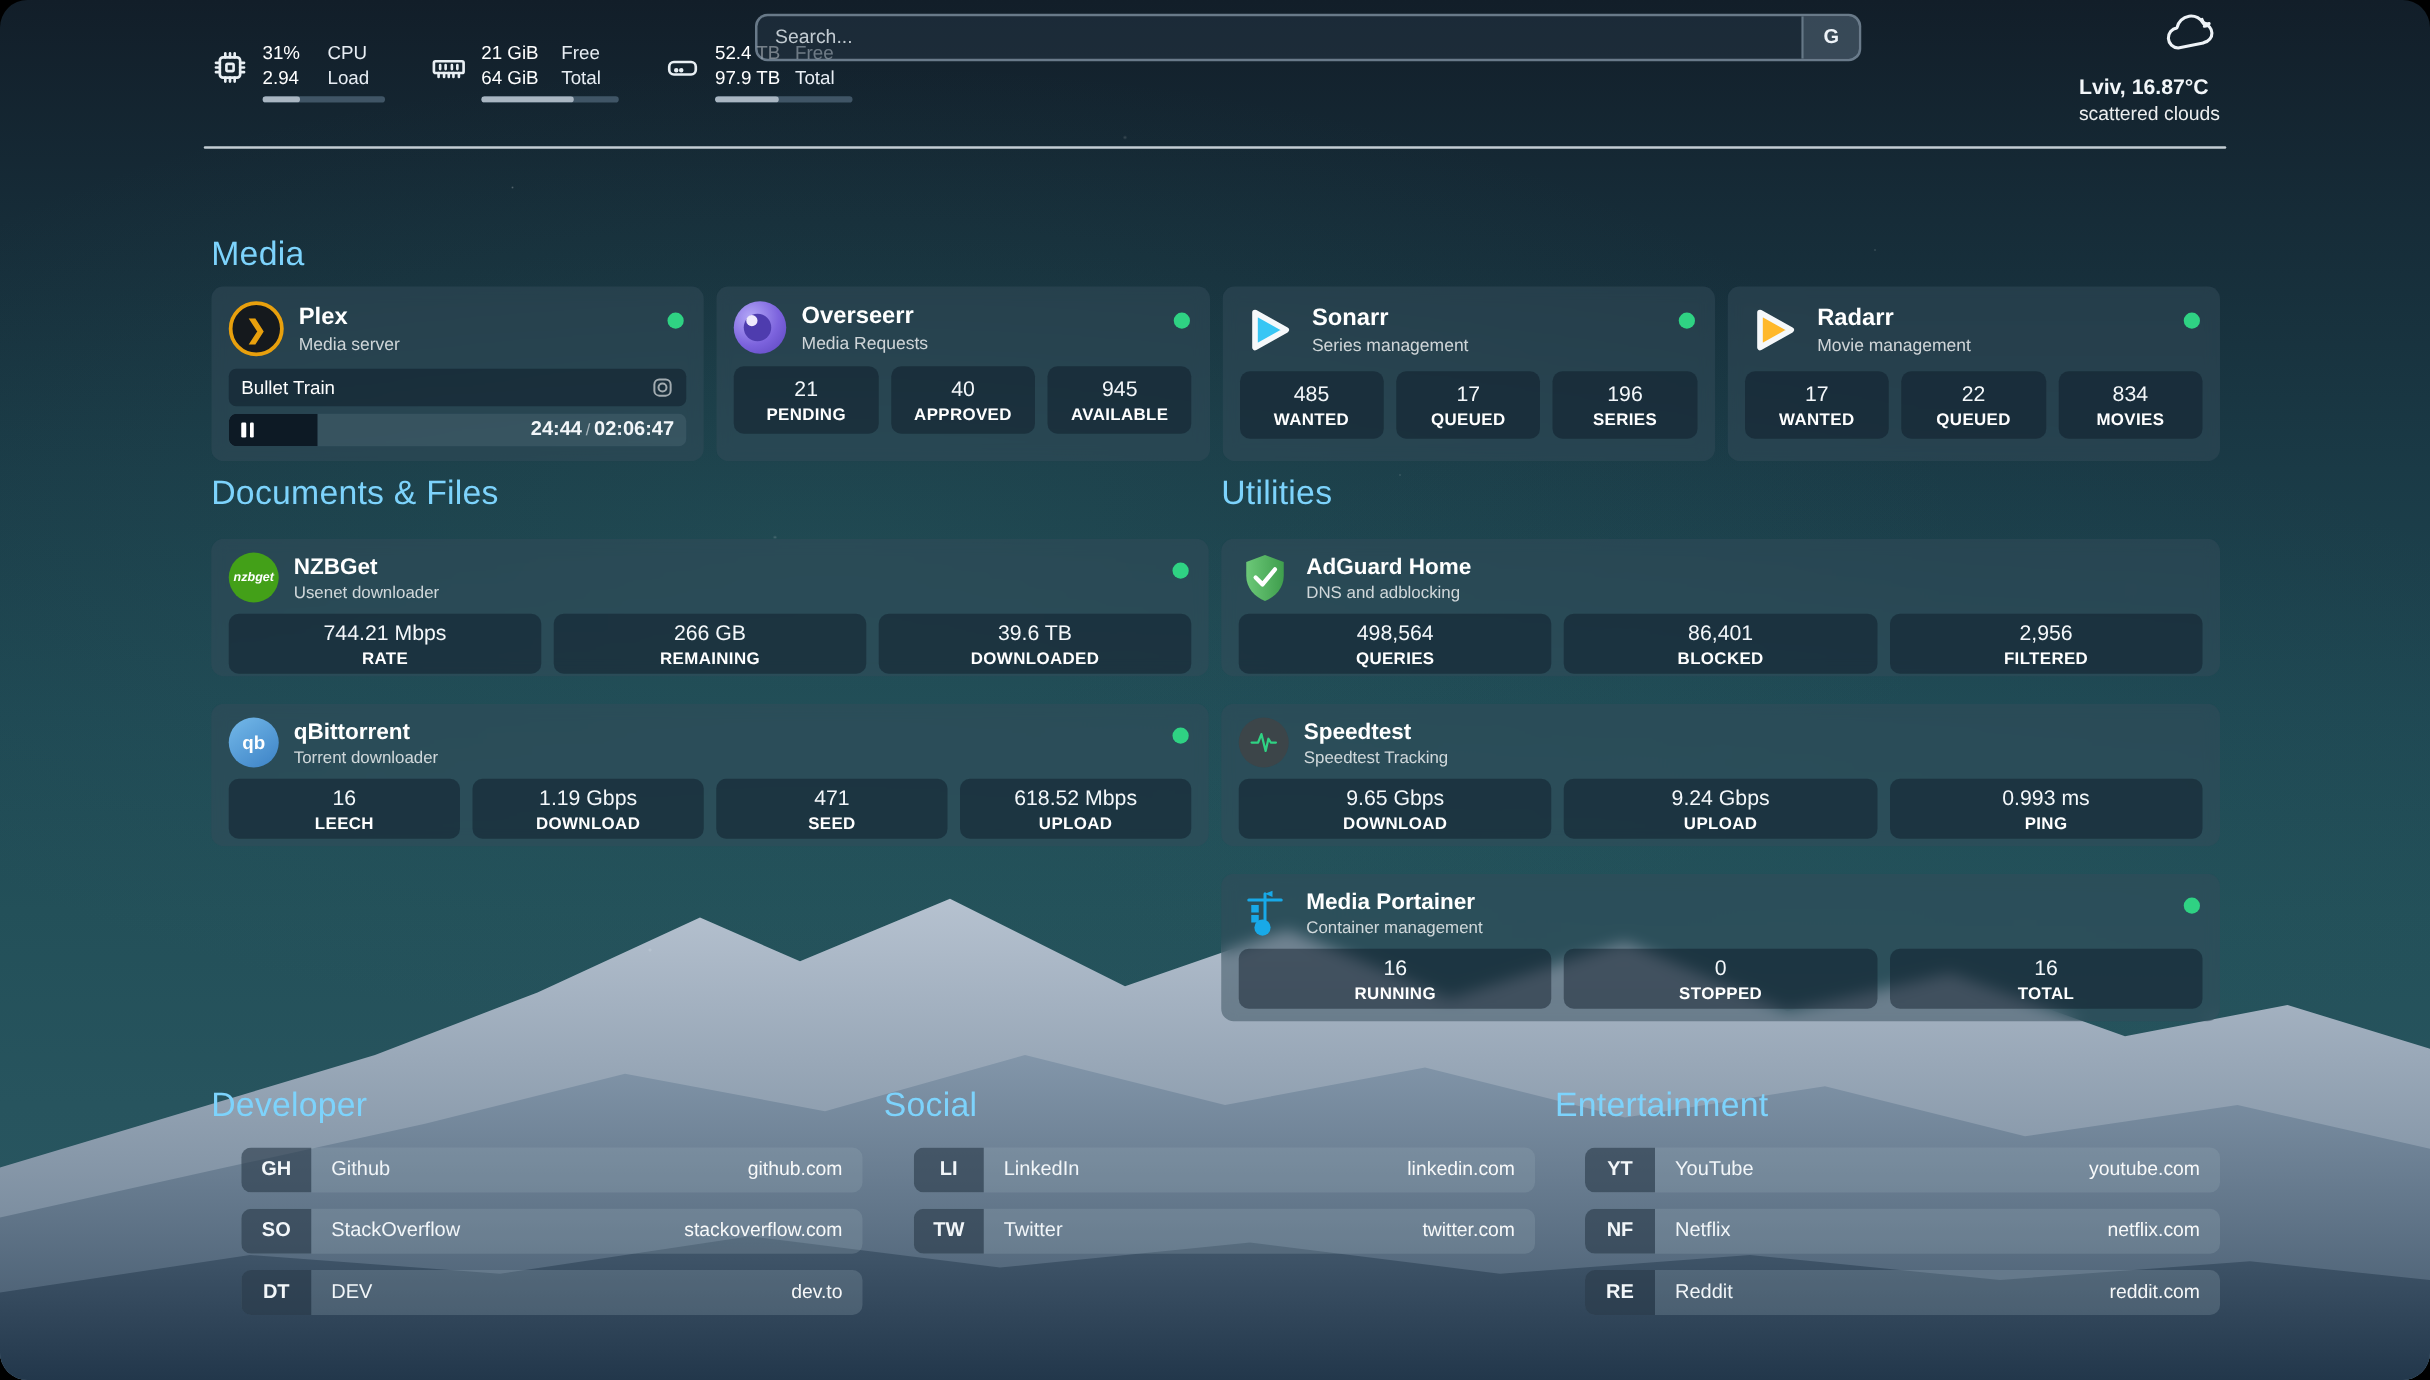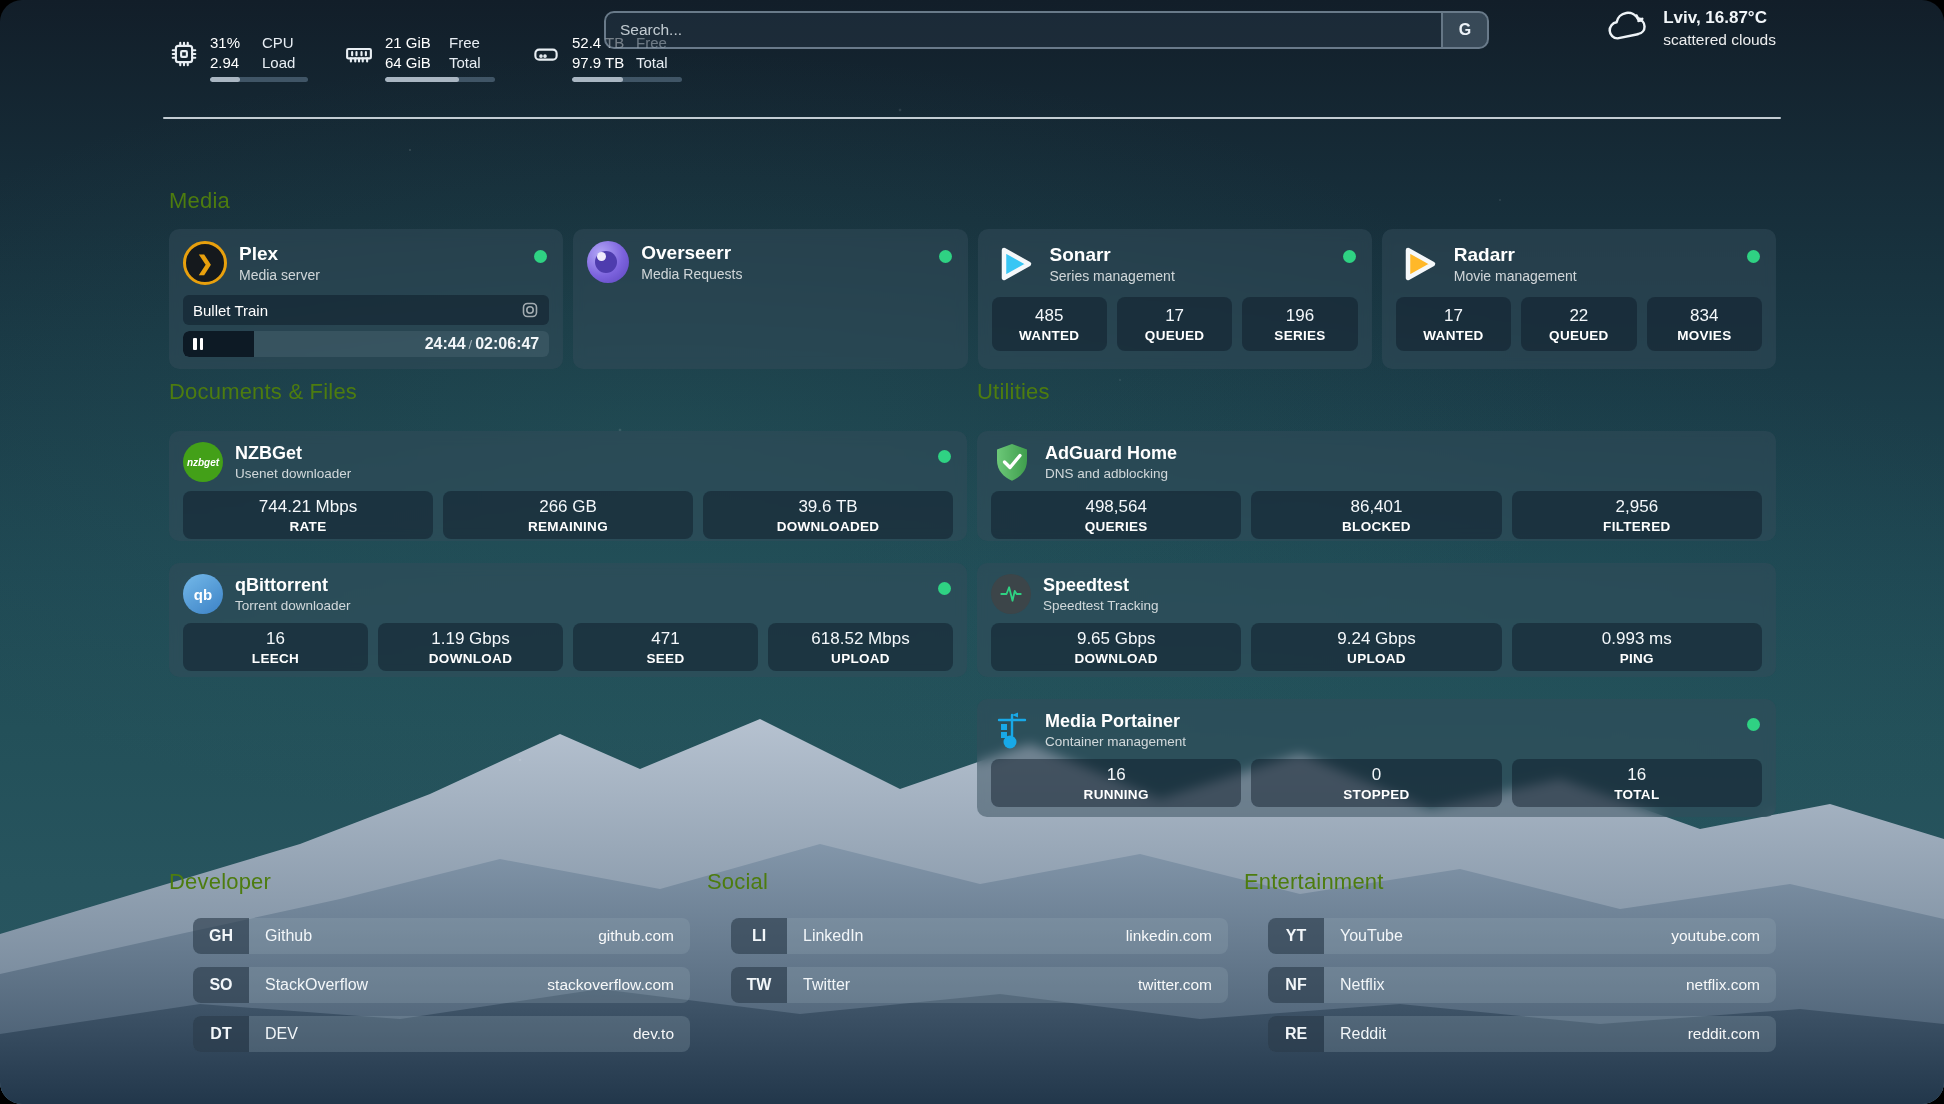--- a/index.html
+++ b/index.html
@@ -48,30 +48,30 @@
 
   .search { position:absolute; top:11px; left:435px; width:885px; height:38px; display:flex;
     background:rgba(34,50,64,0.62); border:2px solid rgba(148,166,182,0.65); border-radius:10px; }
   .search input { flex:1; background:transparent; border:none; outline:none; padding:0 14px;
     font-family:"Liberation Sans", sans-serif; font-size:15.5px; color:#eef3f8; }
   .search input::placeholder { color:rgba(235,242,248,0.8); }
   .search-btn { width:46px; display:flex; align-items:center; justify-content:center;
     background:rgba(130,150,168,0.28); border-left:2px solid rgba(148,166,182,0.5);
     border-radius:0 7px 7px 0; font-size:16px; font-weight:700; color:#eef3f8; cursor:pointer; }
 
-  .weather { position:absolute; top:6px; right:0; display:flex; align-items:flex-start; gap:12px; }
+  .weather { position:absolute; top:6px; right:0; display:flex; align-items:flex-end; gap:12px;flex-direction:column; }
   .weather-icon { width:46px; height:40px; }
   .weather-loc { font-size:17px; font-weight:600; line-height:23px; }
   .weather-cond { font-size:15.5px; color:rgba(255,255,255,0.92); line-height:21px; }
 
   .separator { position:absolute; top:117px; left:-6px; right:-5px; height:2px;
     background:rgba(226,234,240,0.85); border-radius:1px; }
 
   
-  .heading { position:absolute; font-size:22px; font-weight:500; letter-spacing:.2px; color:#4d7c0f; }
+  .heading { position:absolute; font-size:27px; font-weight:500; letter-spacing:.2px; color:#7dd3fc; }
   .card { position:absolute; background:rgba(52,76,90,0.5); border-radius:10px; padding:12px 14px;
     backdrop-filter: blur(6px); cursor:pointer; }
   .card-head { display:flex; align-items:center; gap:12px; position:relative; }
   .svc-title { font-size:19px; font-weight:600; line-height:24px; color:#fff; }
   .svc-sub { font-size:14px; color:rgba(255,255,255,0.78); line-height:18px; }
   .dot { position:absolute; right:2px; top:9px; width:13px; height:13px; border-radius:50%; background:#2fd283; }
   .tiles { display:grid; grid-auto-flow:column; grid-auto-columns:1fr; gap:10px; margin-top:10px; }
   .tile { background:rgba(10,25,38,0.45); border-radius:8px; height:54px; display:flex;
     flex-direction:column; align-items:center; justify-content:center; gap:2px; }
   .tile-value { font-size:17px; color:#f4f8fb; }
@@ -278,20 +278,34 @@
 
       <div class="card">
         <div class="card-head">
           <div class="icon-circle overseerr-ic"></div>
           <div>
             <div class="svc-title">Overseerr</div>
             <div class="svc-sub">Media Requests</div>
           </div>
           <div class="dot"></div>
         </div>
+        <div class="tiles">
+          <div class="tile">
+              <div class="tile-value">21</div>
+              <div class="tile-label">PENDING</div>
+            </div>
+          <div class="tile">
+              <div class="tile-value">40</div>
+              <div class="tile-label">APPROVED</div>
+            </div>
+          <div class="tile">
+              <div class="tile-value">945</div>
+              <div class="tile-label">AVAILABLE</div>
+            </div>
+        </div>
       </div>
 
       <div class="card">
         <div class="card-head">
           <svg class="tri-ic" viewBox="0 0 46 46">
             <path d="M12 9 L37 23 L12 37 Z" fill="#38c6f4" stroke="#f5f8fa" stroke-width="4.5" stroke-linejoin="round"></path>
           </svg>
           <div>
             <div class="svc-title">Sonarr</div>
             <div class="svc-sub">Series management</div>

